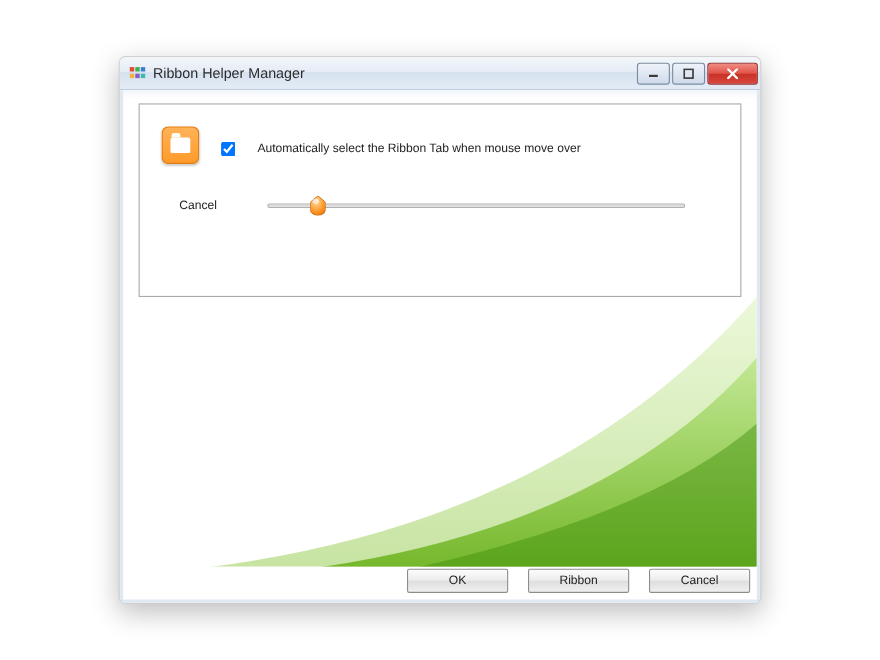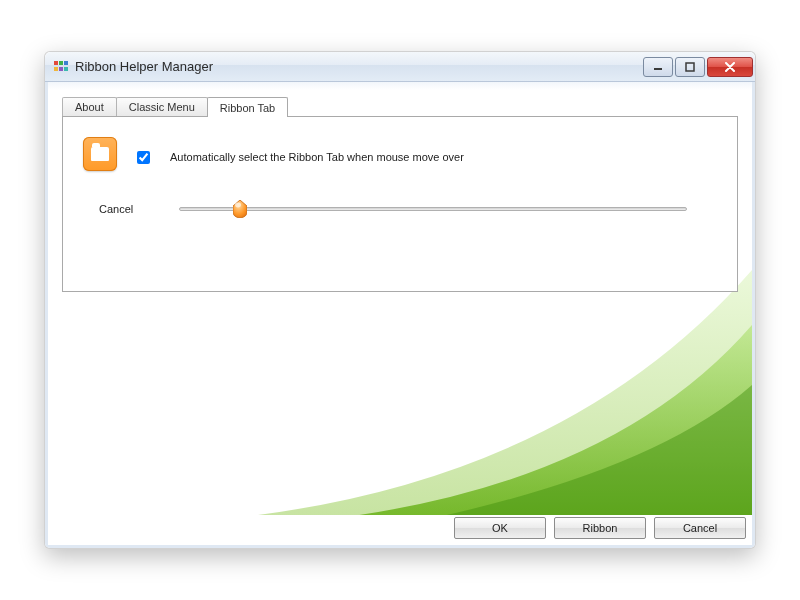--- a/index.html
+++ b/index.html
@@ -1,20 +1,20 @@
 <!DOCTYPE html>
 <html><head>
 <meta charset="utf-8">
 <style>
   * { box-sizing: border-box; margin: 0; padding: 0; }
   html, body { width: 800px; height: 600px; background: #fff; font-family: "Segoe UI", Tahoma, sans-serif; font-size: 12px; overflow: hidden; }
   body { display: flex; align-items: center; justify-content: center; }
 
   .window-shadow {
-    width: 712px;
+    width: 584px;
     height: 498px;
     border: 1px solid rgba(0,0,0,0.18);
     border-radius: 6px;
     box-shadow: 0 8px 24px rgba(0,0,0,0.25);
     background: #fff;
     overflow: hidden;
     display: flex;
     flex-direction: column;
   }
 
@@ -150,21 +150,21 @@
   }
   .slider-thumb svg { display: block; }
 
   
   .buttonbar {
     position: relative;
     height: 30px;
     display: flex;
     justify-content: flex-end;
     align-items: center;
-    gap: 8px;
+    gap: 18px;
     padding: 0 6px 4px 0;
     z-index: 5;
   }
   .btn {
     min-width: 92px;
     height: 22px;
     border: 1px solid #8c8c8c;
     background: linear-gradient(to bottom, #fdfdfd 0%, #ececec 48%, #dedede 52%, #f0f0f0 100%);
     font-size: 11px;
     color: #222;
@@ -222,31 +222,20 @@
           <stop offset="100%" stop-color="#8cc63f" stop-opacity="0.9"></stop>
         </linearGradient>
       </defs>
       <path d="M 230 260 Q 560 235 712 60 L 712 260 Z" fill="url(#g1)"></path>
       <path d="M 90 260 Q 500 248 712 5 L 712 260 Z" fill="url(#g2)" opacity="0.55"></path>
       <path d="M 360 260 Q 610 210 712 120 L 712 260 Z" fill="#3f8f0a" opacity="0.45"></path>
     </svg>
 
     <div class="content-wrap">
 
-      <div class="tabstrip">
-        <div class="tab">
-          <span>About</span>
-        </div>
-        <div class="tab">
-          <span>Classic Menu</span>
-        </div>
-        <div class="tab active">
-          <span>Ribbon Tab</span>
-        </div>
-      </div>
 
       <div class="tabpage">
 
         <div class="row1">
           <div class="folder-icon">
             <div class="doc"></div>
           </div>
           <div class="chk-wrap">
             <input type="checkbox" checked="" id="autosel" style="">
             <label for="autosel">Automatically select the Ribbon Tab when mouse move over</label>

